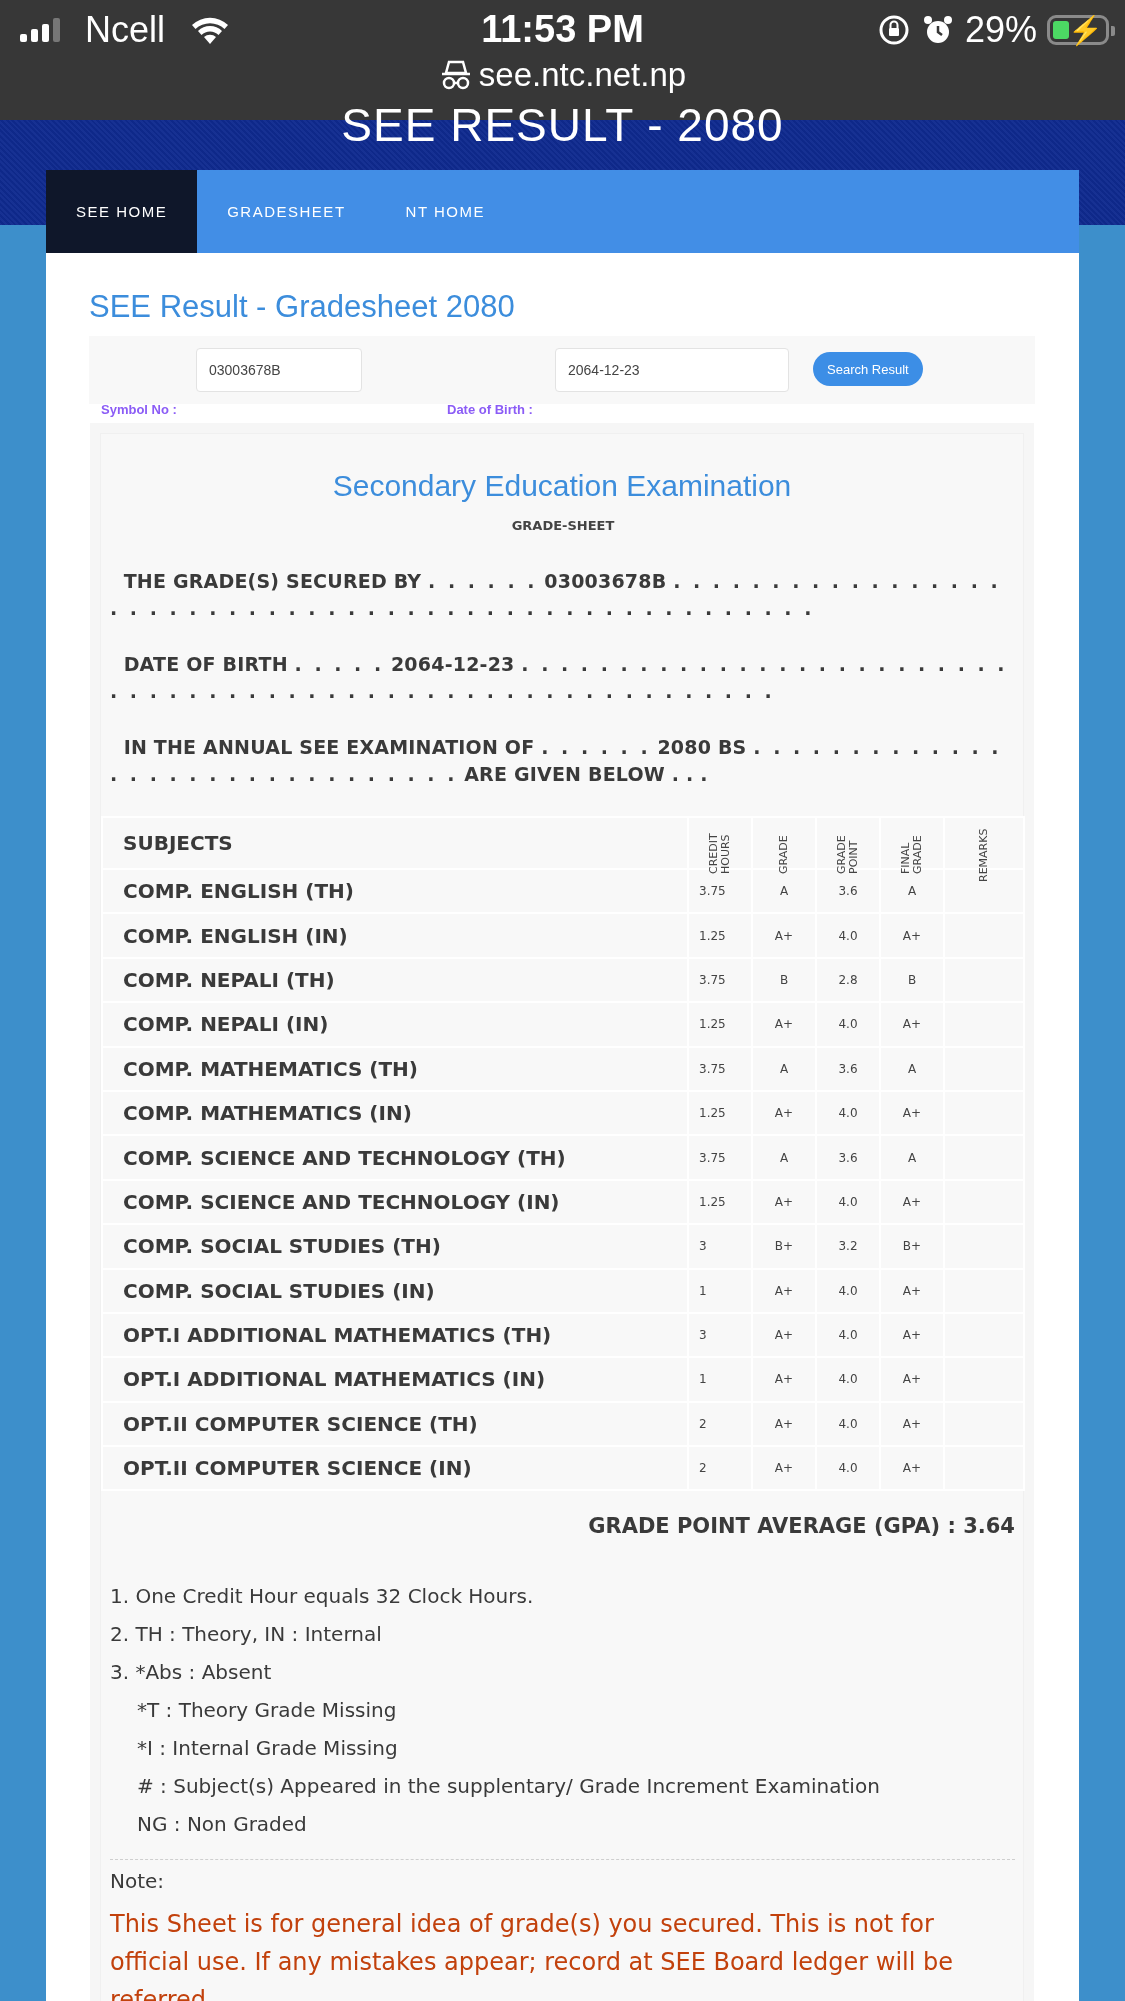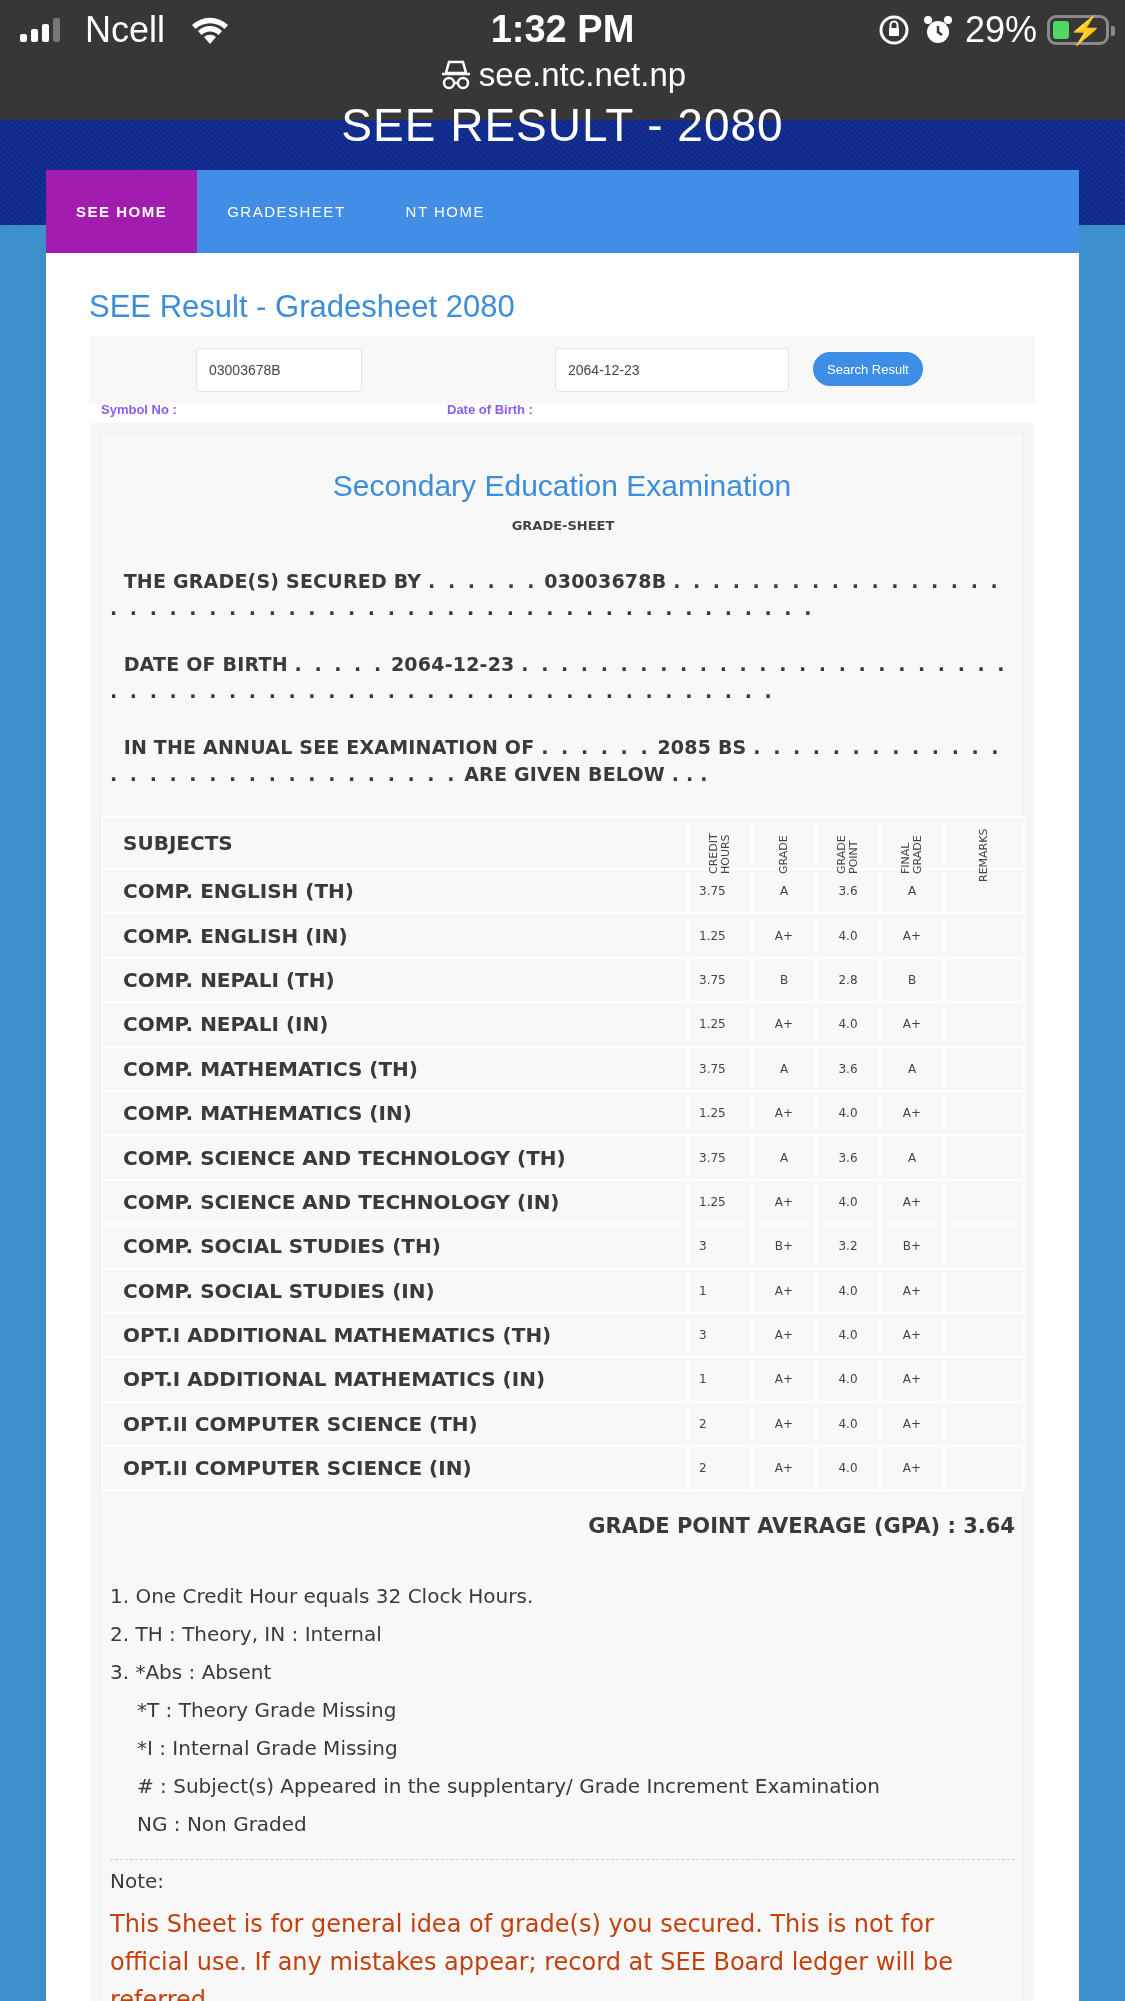--- a/index.html
+++ b/index.html
@@ -25,21 +25,21 @@
   .urlbar .incog { width: 34px; height: 34px; }
 
   
   .page-header { position: absolute; left: 0; top: 120px; width: 1125px; height: 105px;
     background: #0f2a8f;
     background-image: repeating-linear-gradient(45deg, rgba(255,255,255,0.03) 0 2px, rgba(0,0,0,0.04) 2px 4px);
   }
   .page-header .site-title { position: absolute; left: 0; right: 0; top: -22px; text-align: center; color: #fff; font-size: 46px; font-weight: 400; letter-spacing: 1px; }
   .navbar { position: absolute; left: 46px; top: 50px; width: 1033px; height: 83px; background: #428ee6; display: flex; }
   .nav-item { height: 83px; line-height: 83px; padding: 0 30px; color: #fff; font-size: 15px; letter-spacing: 1.5px; text-transform: uppercase; }
-  .nav-item.active { background: #a21caf; font-weight: bold; }
+  .nav-item.active { background: #0f172a; }
 
   
   .container { position: absolute; left: 46px; top: 253px; width: 1033px; height: 1748px; background: #fff; }
   .page-title { position: absolute; left: 43px; top: 36px; font-size: 31px; color: #3c8ddc; font-weight: 400; }
   .search-panel { position: absolute; left: 43px; top: 83px; width: 946px; height: 68px; background: #f8f8f8; }
   .search-panel label { position: absolute; top: 38px; font-size: 13px; font-weight: 700; color: #8b5cf6; margin-top: 28px; }
   .search-panel .lbl-symbol { left: 12px; }
   .search-panel .lbl-dob { left: 358px; }
   .search-panel input { position: absolute; top: 12px; height: 44px; border: 1px solid #e3e3e3; border-radius: 4px; background: #fff; font-family: "Liberation Sans", sans-serif; font-size: 14px; color: #444; padding: 0 12px; }
   .search-panel .in-symbol { left: 107px; width: 166px; }
@@ -85,21 +85,21 @@
         <span style="height:18px"></span>
         <span class="dim" style="height:24px"></span>
     </div>
     <span class="carrier">Ncell</span>
     <svg class="wifi" viewBox="0 0 40 32">
       <path d="M20 30 L14 23 A9 9 0 0 1 26 23 Z" fill="#fff"></path>
       <path d="M8 17 A17 17 0 0 1 32 17 L28.5 21 A12 12 0 0 0 11.5 21 Z" fill="#fff"></path>
       <path d="M2 11 A26 26 0 0 1 38 11 L34.5 15 A21 21 0 0 0 5.5 15 Z" fill="#fff"></path>
     </svg>
   </div>
-  <div class="sb-time">1:32 PM</div>
+  <div class="sb-time">11:53 PM</div>
   <div class="sb-right">
     <svg width="34" height="34" viewBox="0 0 34 34">
       <circle cx="17" cy="17" r="13" fill="none" stroke="#fff" stroke-width="3"></circle>
       <rect x="12" y="15" width="10" height="8" rx="1" fill="#fff"></rect>
       <path d="M13.5 15 V12 A3.5 3.5 0 0 1 20.5 12 V15" fill="none" stroke="#fff" stroke-width="2"></path>
     </svg>
     <svg width="34" height="34" viewBox="0 0 34 34">
       <circle cx="17" cy="19" r="11" fill="#fff"></circle>
       <circle cx="7" cy="7" r="4" fill="#fff"></circle>
         <circle cx="27" cy="7" r="4" fill="#fff"></circle>
@@ -157,21 +157,21 @@
       </div>
       <div class="info info-2">
         &nbsp;&nbsp;<span>DATE OF BIRTH</span>
         <span class="dots">. . . . .</span>
         <span>2064-12-23</span>
         <span class="dots">. . . . . . . . . . . . . . . . . . . . . . . . . . . . . . . . . . . . . . . . . . . . . . . . . . . . . . . . . . .</span>
       </div>
       <div class="info info-3">
         &nbsp;&nbsp;<span>IN THE ANNUAL SEE EXAMINATION OF</span>
         <span class="dots">. . . . . .</span>
-        <span>2085 BS</span>
+        <span>2080 BS</span>
         <span class="dots">. . . . . . . . . . . . . . . . . . . . . . . . . . . . . . .</span>
         <span>ARE GIVEN BELOW . . .</span>
       </div>
 
       <table class="grades">
         <thead>
           <tr>
             <th class="subj-h">SUBJECTS</th>
             <th class="vert">
                 <div>CREDIT

